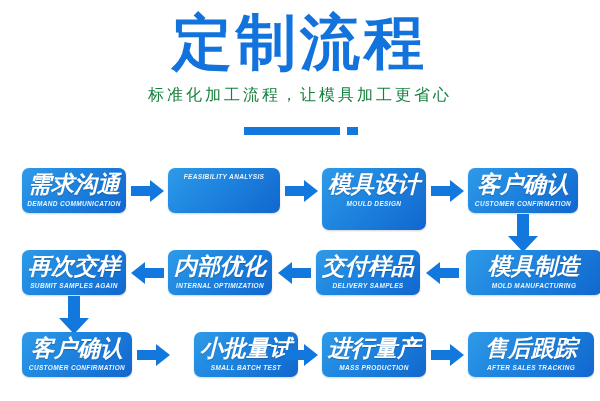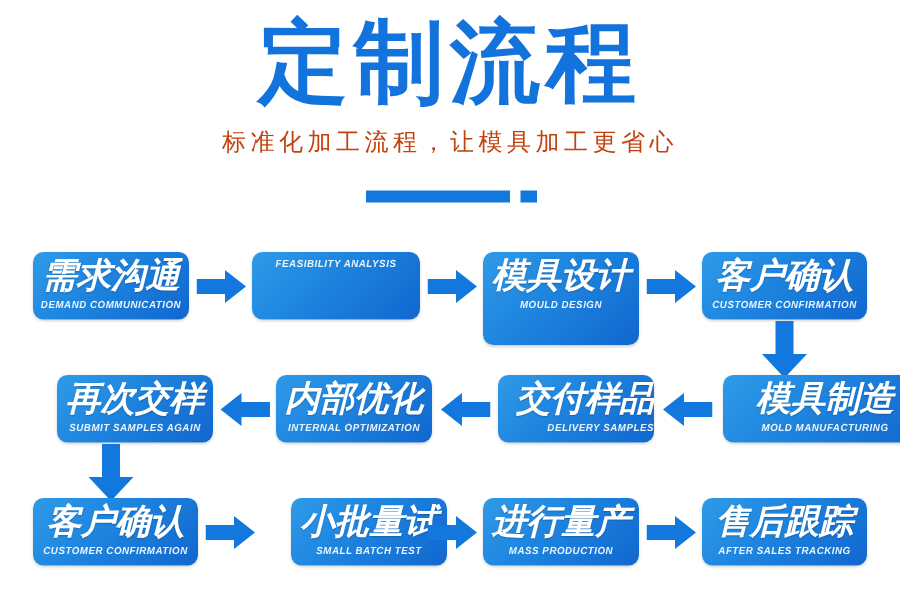--- a/index.html
+++ b/index.html
@@ -20,21 +20,21 @@
   .title{
     position:absolute;left:0;top:14px;width:600px;
     font-size:60px;line-height:56px;font-weight:bold;
     color:#1273dd;
     letter-spacing:4px;
     font-family:"DejaVu Sans","Liberation Sans",sans-serif;
   }
   .subtitle{
     position:absolute;left:0;top:84px;width:600px;
     font-size:16px;line-height:22px;
-    color:#c2410c;
+    color:#15803d;
     letter-spacing:3px;
     font-family:"DejaVu Sans","Liberation Sans",sans-serif;
   }
   .divider{
     position:absolute;top:125px;left:0;width:600px;height:12px;
   }
   .divider .bar{
     position:absolute;left:244px;top:2px;width:96px;height:8px;
     background:#1278de;
   }
@@ -75,21 +75,21 @@
     white-space:nowrap;
     transform:scaleY(1.05);
   }
 
   
   .arrow{position:absolute;}
   .arrow svg{display:block;}
 
   
   .r1{top:18px;}
-  .r2{top:100px;margin-left:16px;}
+  .r2{top:100px;}
   .r3{top:182px;}
 </style>
 </head>
 <body>
 
 <div class="page">
 
   <div class="header">
     <div class="title">定制流程</div>
     <div class="subtitle">标准化加工流程，让模具加工更省心</div>
@@ -154,21 +154,21 @@
     <div class="node r2" style="left:168px;width:104px;height:45px;">
       <span class="cn">内部优化</span>
       <span class="en">INTERNAL OPTIMIZATION</span>
     </div>
     <div class="arrow r2" style="left:278px;top:112px;">
       <svg width="33" height="22" viewBox="0 0 33 22">
           <path d="M33 6 L14 6 L14 0 L0 11 L14 22 L14 16 L33 16 Z" fill="#1278de"></path>
         </svg>
     </div>
 
-    <div class="node r2" style="left:316px;width:104px;height:45px;text-align:right;">
+    <div class="node r2" style="left:316px;width:104px;height:45px;">
       <span class="cn">交付样品</span>
       <span class="en">DELIVERY SAMPLES</span>
     </div>
     <div class="arrow r2" style="left:426px;top:112px;">
       <svg width="33" height="22" viewBox="0 0 33 22">
           <path d="M33 6 L14 6 L14 0 L0 11 L14 22 L14 16 L33 16 Z" fill="#1278de"></path>
         </svg>
     </div>
 
     <div class="node r2" style="left:466px;width:136px;height:45px;">
@@ -205,19 +205,19 @@
     <div class="node r3" style="left:322px;width:104px;height:45px;text-align:center;">
       <span class="cn">进行量产</span>
       <span class="en">MASS PRODUCTION</span>
     </div>
     <div class="arrow r3" style="left:431px;top:194px;">
       <svg width="33" height="22" viewBox="0 0 33 22">
           <path d="M0 6 L19 6 L19 0 L33 11 L19 22 L19 16 L0 16 Z" fill="#1278de"></path>
         </svg>
     </div>
 
-    <div class="node r3" style="left:468px;width:110px;height:45px;">
+    <div class="node r3" style="left:468px;width:126px;height:45px;">
       <span class="cn">售后跟踪</span>
       <span class="en">AFTER SALES TRACKING</span>
     </div>
 
   </div>
 </div>
 
 </body></html>

